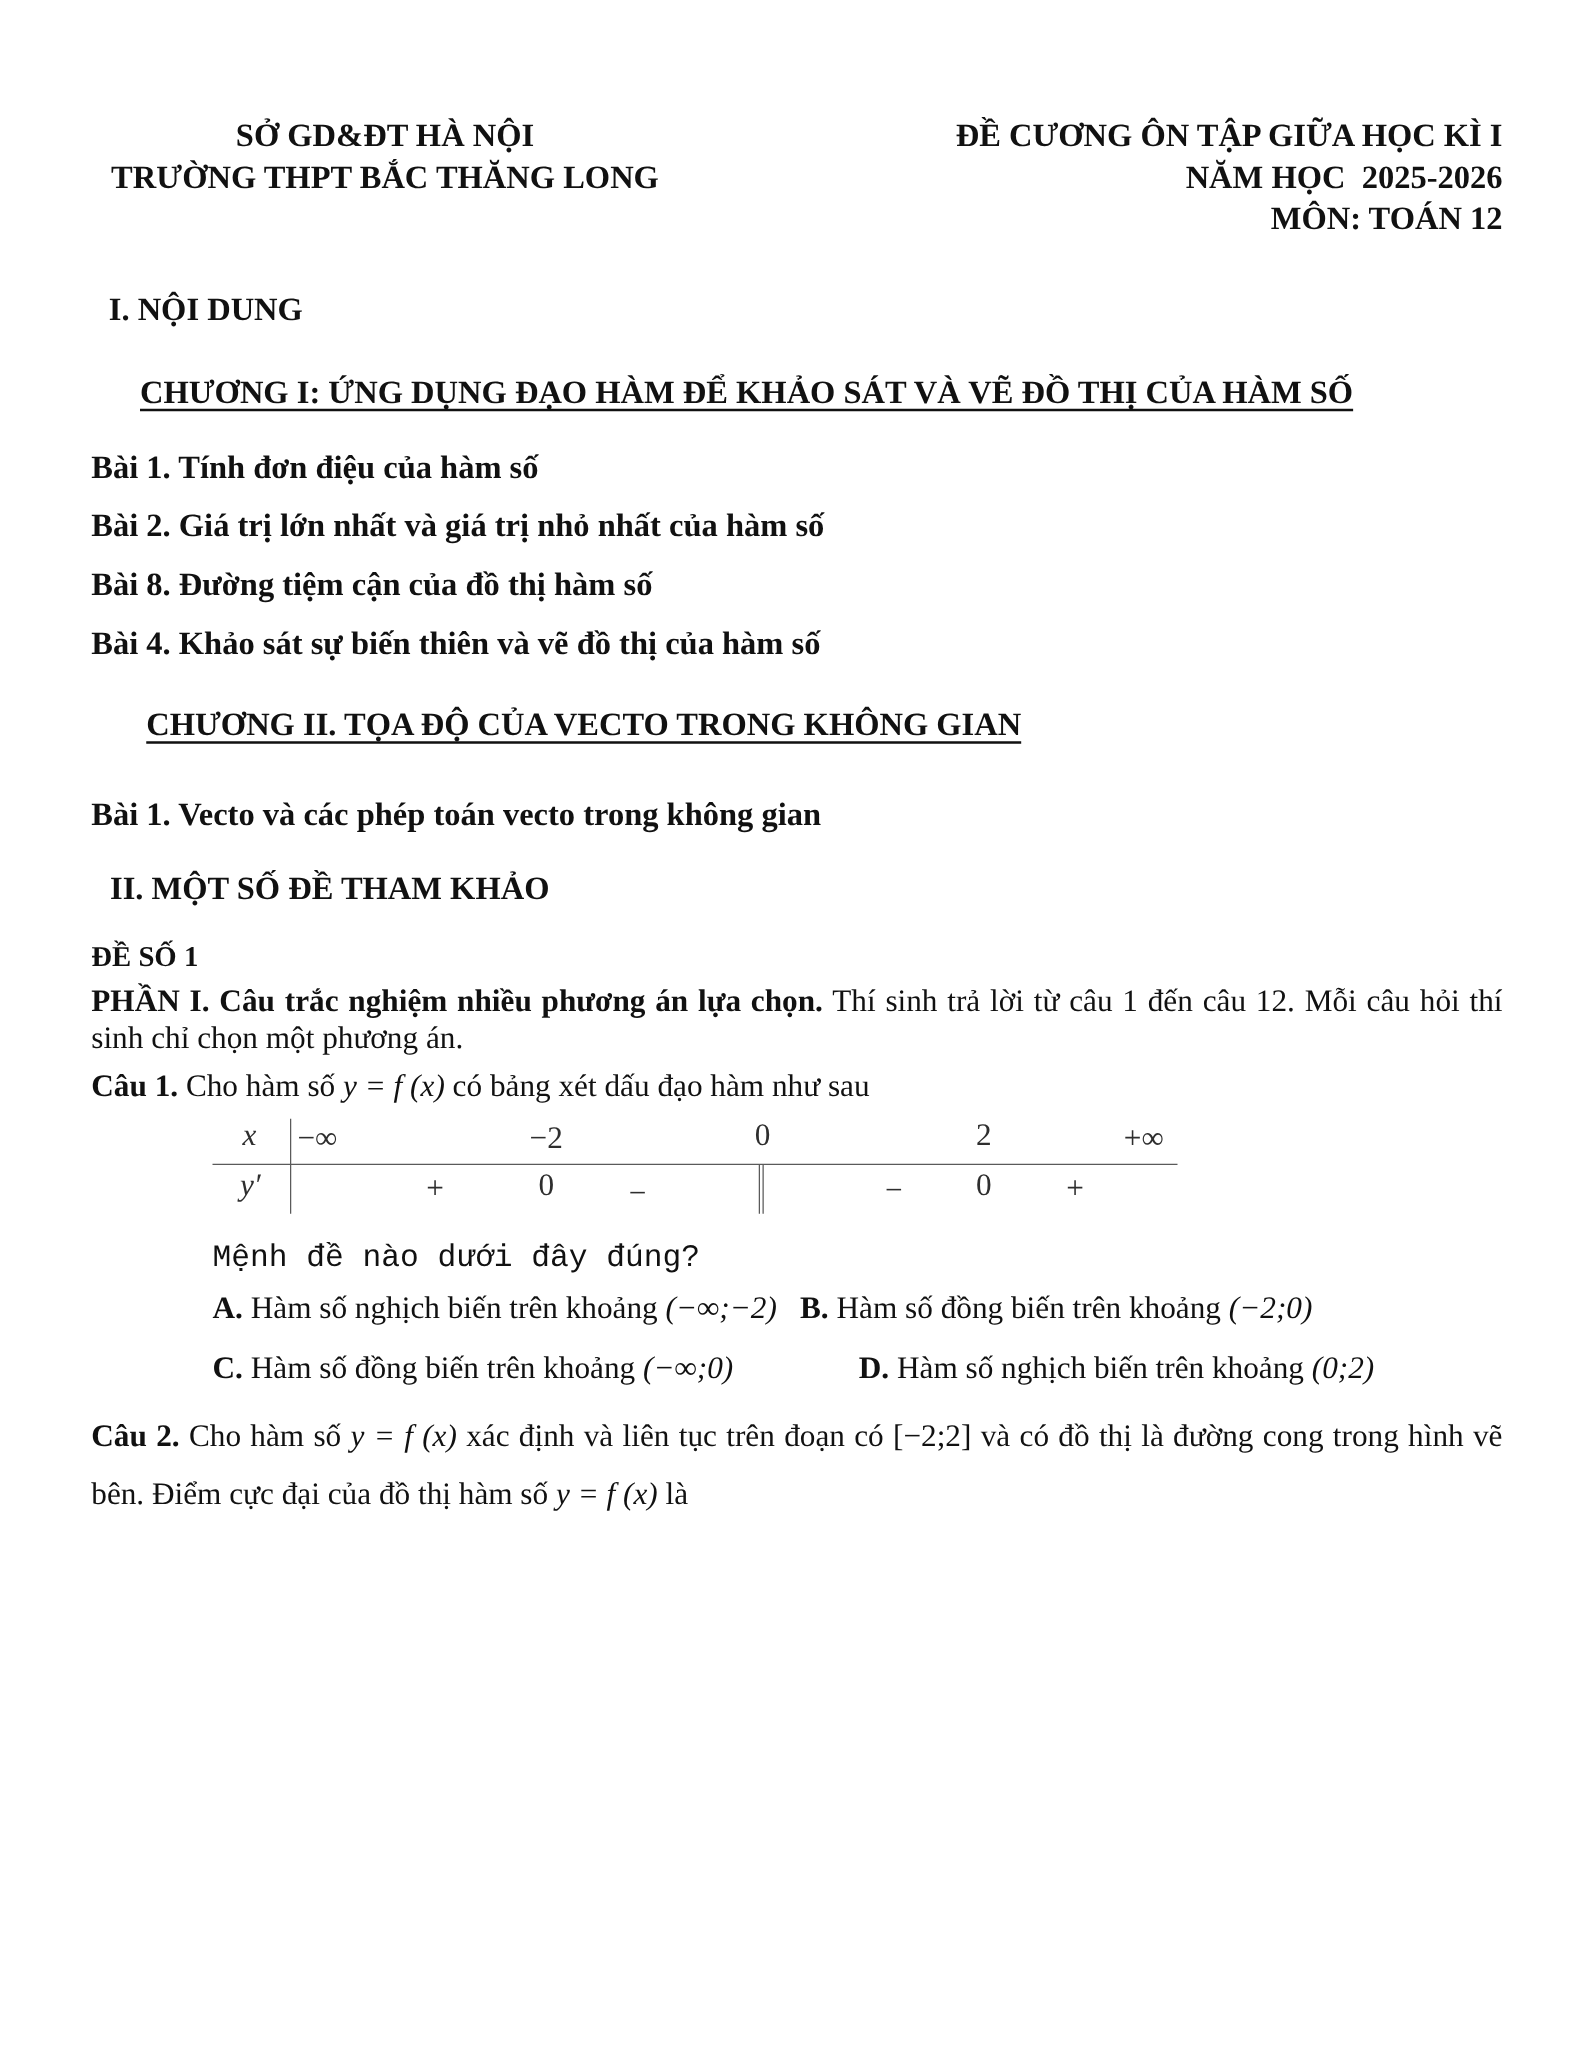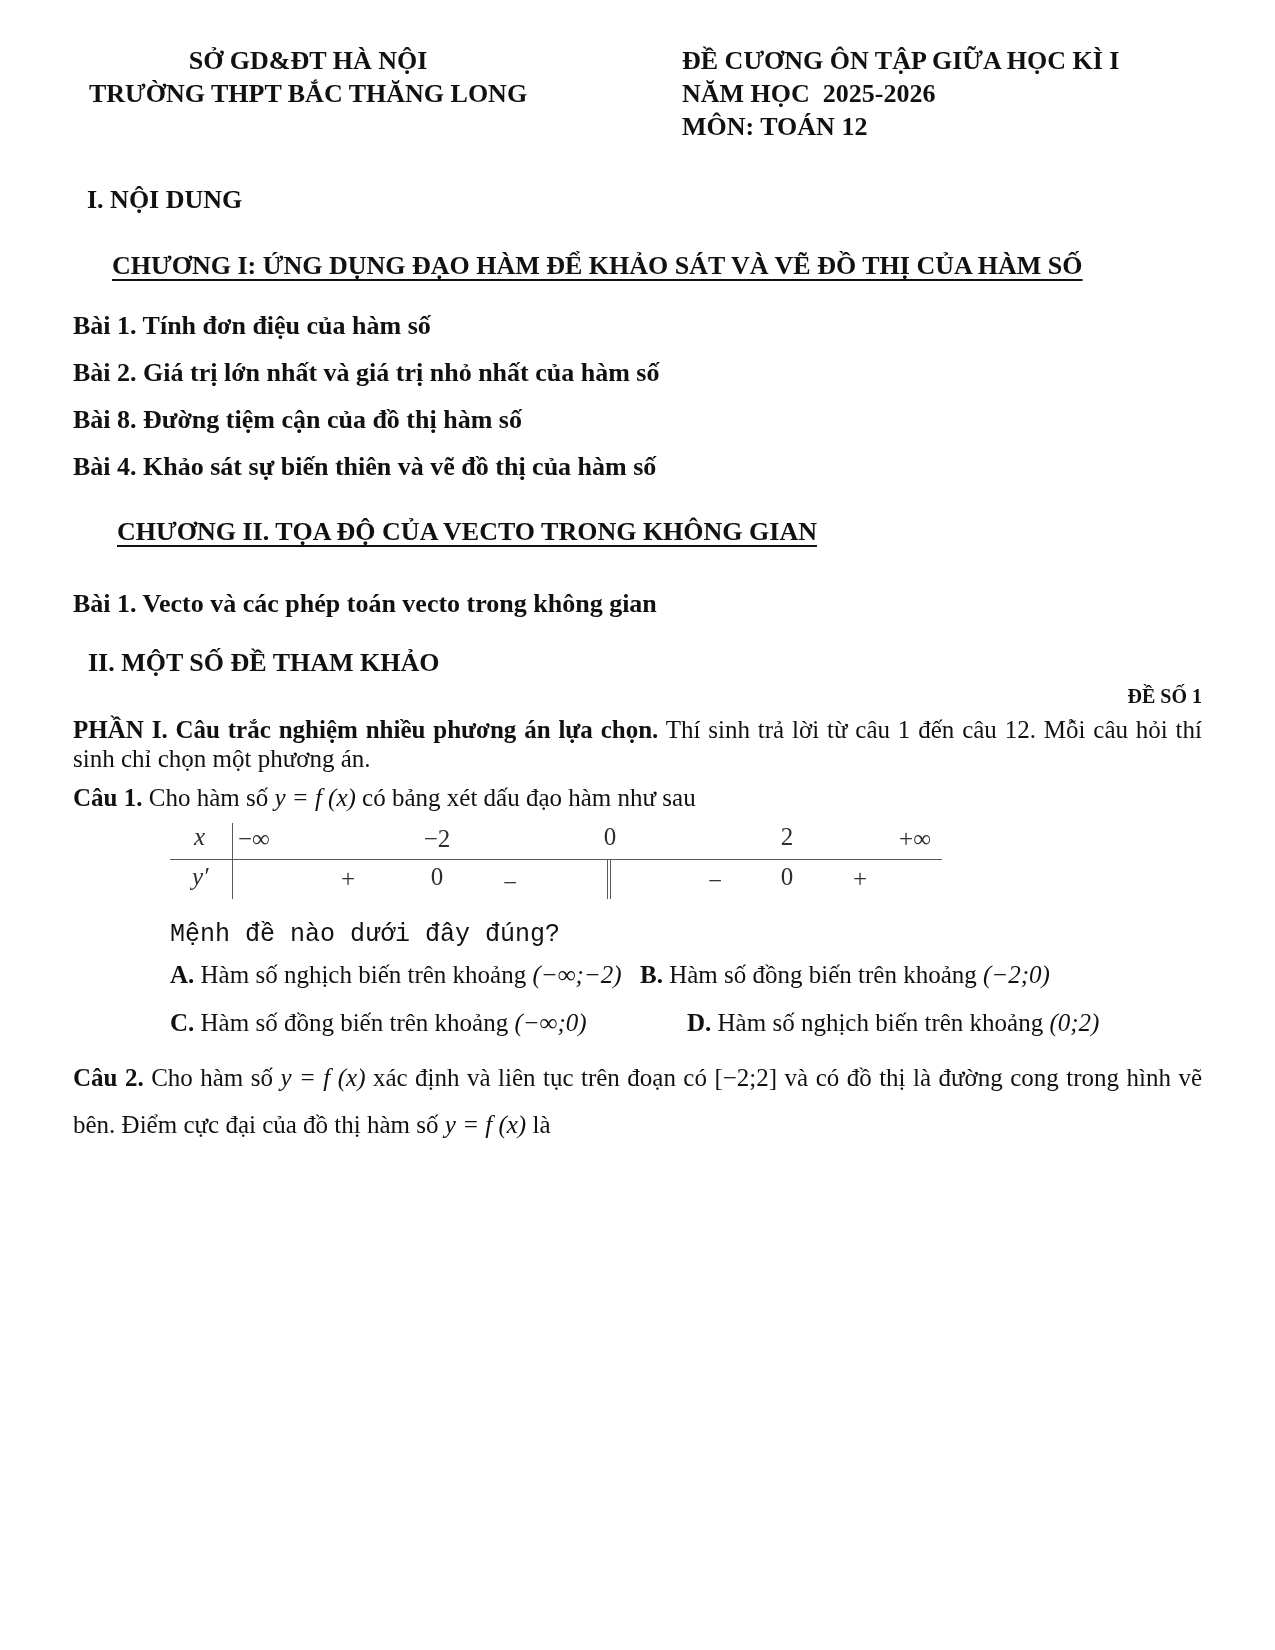--- a/index.html
+++ b/index.html
@@ -6,47 +6,47 @@
   html, body { background: #ffffff; }
   .page {
     position: relative;
     width: 1275px;
     height: 1650px;
     background: #ffffff;
     color: #111111;
     font-family: "Liberation Serif", "DejaVu Serif", serif;
     font-size: 25px;
     line-height: 1.3;
-    padding: 44px 73px 0 73px;
+    padding: 92px 73px 0 73px;
     overflow: hidden;
   }
   b, .bold { font-weight: bold; }
   .math { font-style: italic; }
 
   
   .header { display: flex; justify-content: space-between; align-items: flex-start; }
   .header-left { width: 470px; text-align: center; font-weight: bold; font-size: 26px; line-height: 1.27; }
-  .header-right { width: 520px; text-align: left; font-weight: bold; font-size: 26px; line-height: 1.27; }
+  .header-right { width: 520px; text-align: right; font-weight: bold; font-size: 26px; line-height: 1.27; }
   .pre { white-space: pre-wrap; }
 
   
   .section-title { font-weight: bold; font-size: 26px; margin-top: 40px; margin-left: 14px; }
   .chapter-title {
     font-weight: bold; font-size: 26px;
     text-decoration: underline;
     text-underline-offset: 5px;
   }
   .chapter1-title { margin-top: 32px; margin-left: 39px; }
   .chapter2-title { margin-top: 32px; margin-left: 44px; }
   .lessons { margin-top: 26px; }
   .lesson { font-weight: bold; font-size: 26px; line-height: 1.27; margin-bottom: 14px; }
   .lessons-ch2 { margin-top: 38px; }
   .section2-title { margin-top: 26px; margin-left: 15px; }
 
-  .exam-title { text-align: right; font-weight: bold; font-size: 20px; margin-top: 4px; }
+  .exam-title { text-align: left; font-weight: bold; font-size: 23px; margin-top: 24px; }
 
   .para { text-align: justify; }
   .part1-para { margin-top: 6px; line-height: 1.16; }
   .q1-line { margin-top: 9px; }
   .q2-para { margin-top: 16px; line-height: 1.85; }
 
   
   .sign-table {
     position: relative;
     margin-top: 6px;

